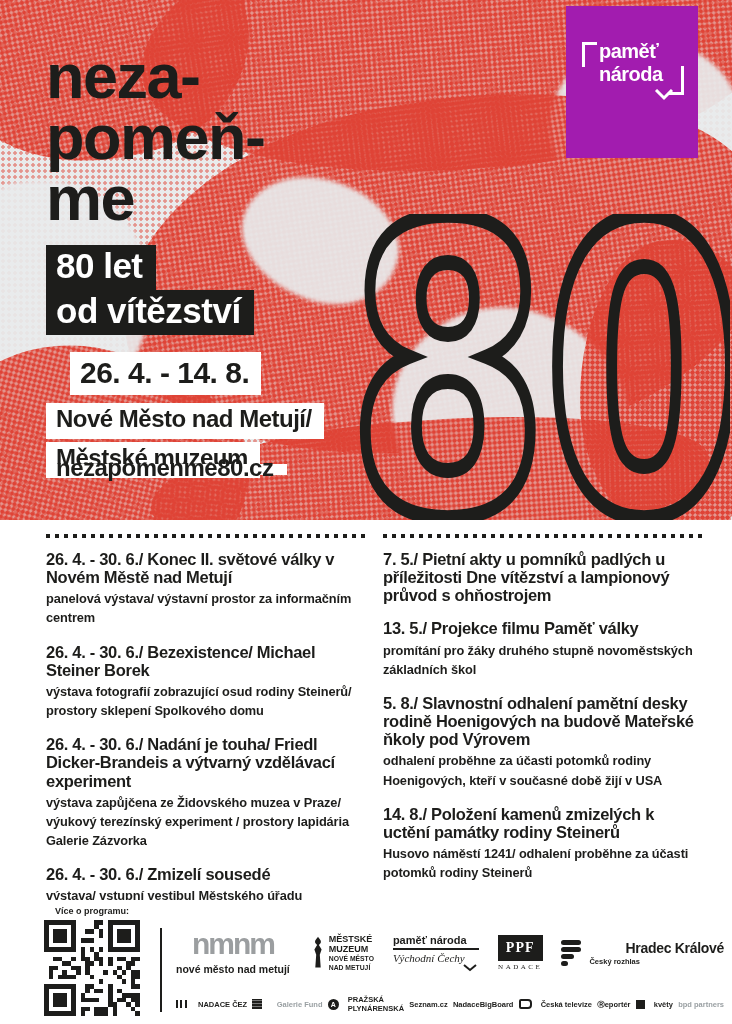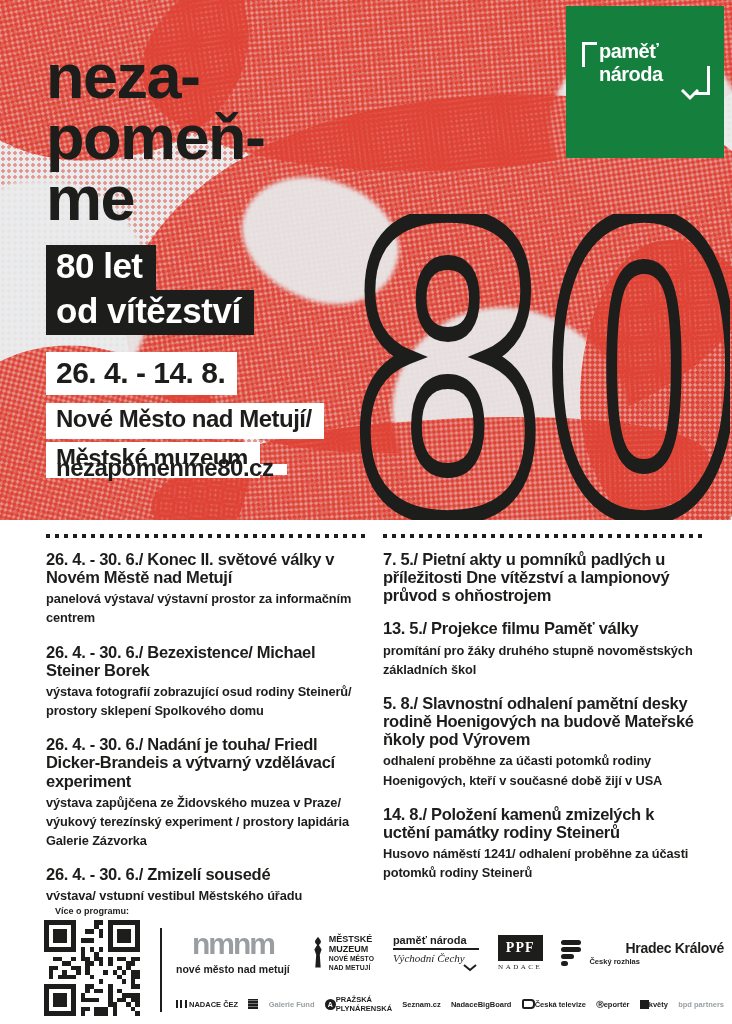--- a/index.html
+++ b/index.html
@@ -16,31 +16,31 @@
     background-image:radial-gradient(circle,#df4336 1.9px,rgba(223,67,52,0) 2.4px);
     background-size:5px 5px;}
   .blob-l{position:absolute;border-radius:50% 50% 46% 54%/52% 48% 50% 50%;background:#e9ebec;opacity:.92;filter:blur(2px);}
 
   .hero-text{position:absolute;left:46px;top:46px;z-index:5;}
   .h1line{font-size:63px;font-weight:800;line-height:61px;letter-spacing:-1.5px;}
   .subtitle{margin-top:16px;}
   .blk-line{display:block;line-height:0;}
   .blk{display:inline-block;background:#1d1d1b;color:#fff;font-size:35px;font-weight:800;
        line-height:1.12;padding:1px 13px 5px 10px;letter-spacing:-0.5px;}
-  .datewrap{margin-top:17px;line-height:0;}
+  .datewrap{margin-top:17px;line-height:0;padding-left:24px;}
   .wstrip{display:inline-block;background:#ffffff;color:#1d1d1b;font-weight:800;letter-spacing:-0.5px;}
   .date{font-size:30px;padding:4px 12px 6px 10px;line-height:1.1;}
   .venuewrap{margin-top:5px;line-height:0;}
   .venue{font-size:24px;padding:3px 12px 6px 10px;line-height:1.12;margin-top:3px;}
   .url{position:absolute;left:46px;top:464px;z-index:5;line-height:0;}
   .url .wstrip{font-size:24px;padding:4px 14px 7px 10px;}
 
   .big80{position:absolute;left:358px;top:214px;width:372px;height:306px;z-index:4;}
 
-  .pn-box{position:absolute;left:566px;top:6px;width:158px;height:152px;background:#15803d;z-index:6;}
+  .pn-box{position:absolute;left:566px;top:6px;width:132px;height:152px;background:#a21caf;z-index:6;}
   .pn-tl{position:absolute;left:16px;top:36px;width:12px;height:22px;border-left:3px solid #fff;border-top:3px solid #fff;}
   .pn-text{position:absolute;left:33px;top:34px;color:#fff;font-size:20px;font-weight:800;line-height:23px;letter-spacing:-0.5px;}
   .pn-br{position:absolute;right:14px;top:60px;width:12px;height:26px;border-right:3px solid #fff;border-bottom:3px solid #fff;}
   .pn-check{position:absolute;right:24px;top:83px;}
 
   
   .events{position:absolute;left:0;top:520px;width:592px;height:380px;background:#ffffff;}
   .col{position:absolute;top:14px;}
   .col-left{left:46px;width:320px;}
   .col-right{left:383px;width:322px;}
@@ -65,21 +65,21 @@
   .fpn-region{font-family:"Liberation Serif","DejaVu Serif",serif;font-style:italic;font-size:11px;padding-top:2px;}
   .fpn-check{display:block;margin-left:auto;margin-right:2px;}
   .ppf{text-align:center;}
   .ppf-mark{display:inline-block;background:#1d1d1b;color:#fff;font-family:"Liberation Serif","DejaVu Serif",serif;
             font-size:14px;font-weight:700;letter-spacing:1px;padding:5px 8px;}
   .ppf-label{font-family:"Liberation Serif","DejaVu Serif",serif;font-size:7px;letter-spacing:2.5px;margin-top:2px;}
   .hk{display:flex;align-items:center;gap:6px;}
   .hk-name{font-size:14px;font-weight:800;letter-spacing:-0.3px;padding-left:36px;}
   .hk-label{font-size:7.5px;font-weight:700;margin-top:1px;}
   .srow2{position:absolute;left:176px;top:92px;right:8px;height:24px;display:flex;align-items:center;justify-content:space-between;}
-  .s2{font-size:7.5px;font-weight:800;line-height:1.2;color:#1d1d1b;display:flex;align-items:center;gap:0;white-space:pre-line;}
+  .s2{font-size:7.5px;font-weight:800;line-height:1.2;color:#1d1d1b;display:flex;align-items:center;gap:9px;white-space:pre-line;}
   .s2.muted{color:#9aa0a3;}
   .icn{display:inline-block;flex:none;}
   .icn-figures{width:13px;height:8px;background:repeating-linear-gradient(90deg,#1d1d1b 0 2px,transparent 2px 4.5px);}
   .icn-grid{width:10px;height:10px;background:repeating-linear-gradient(0deg,#1d1d1b 0 2px,#777 2px 3px);}
   .icn-circle-a{width:11px;height:11px;border-radius:50%;background:#1d1d1b;color:#fff;font-size:7px;font-weight:800;text-align:center;line-height:11px;}
   .icn-ct{width:13px;height:10px;border:2.5px solid #1d1d1b;border-radius:2px 4px 4px 2px;box-sizing:border-box;}
   .icn-kvety{width:9px;height:9px;background:#1d1d1b;}
 </style>
 </head>
 <body>

